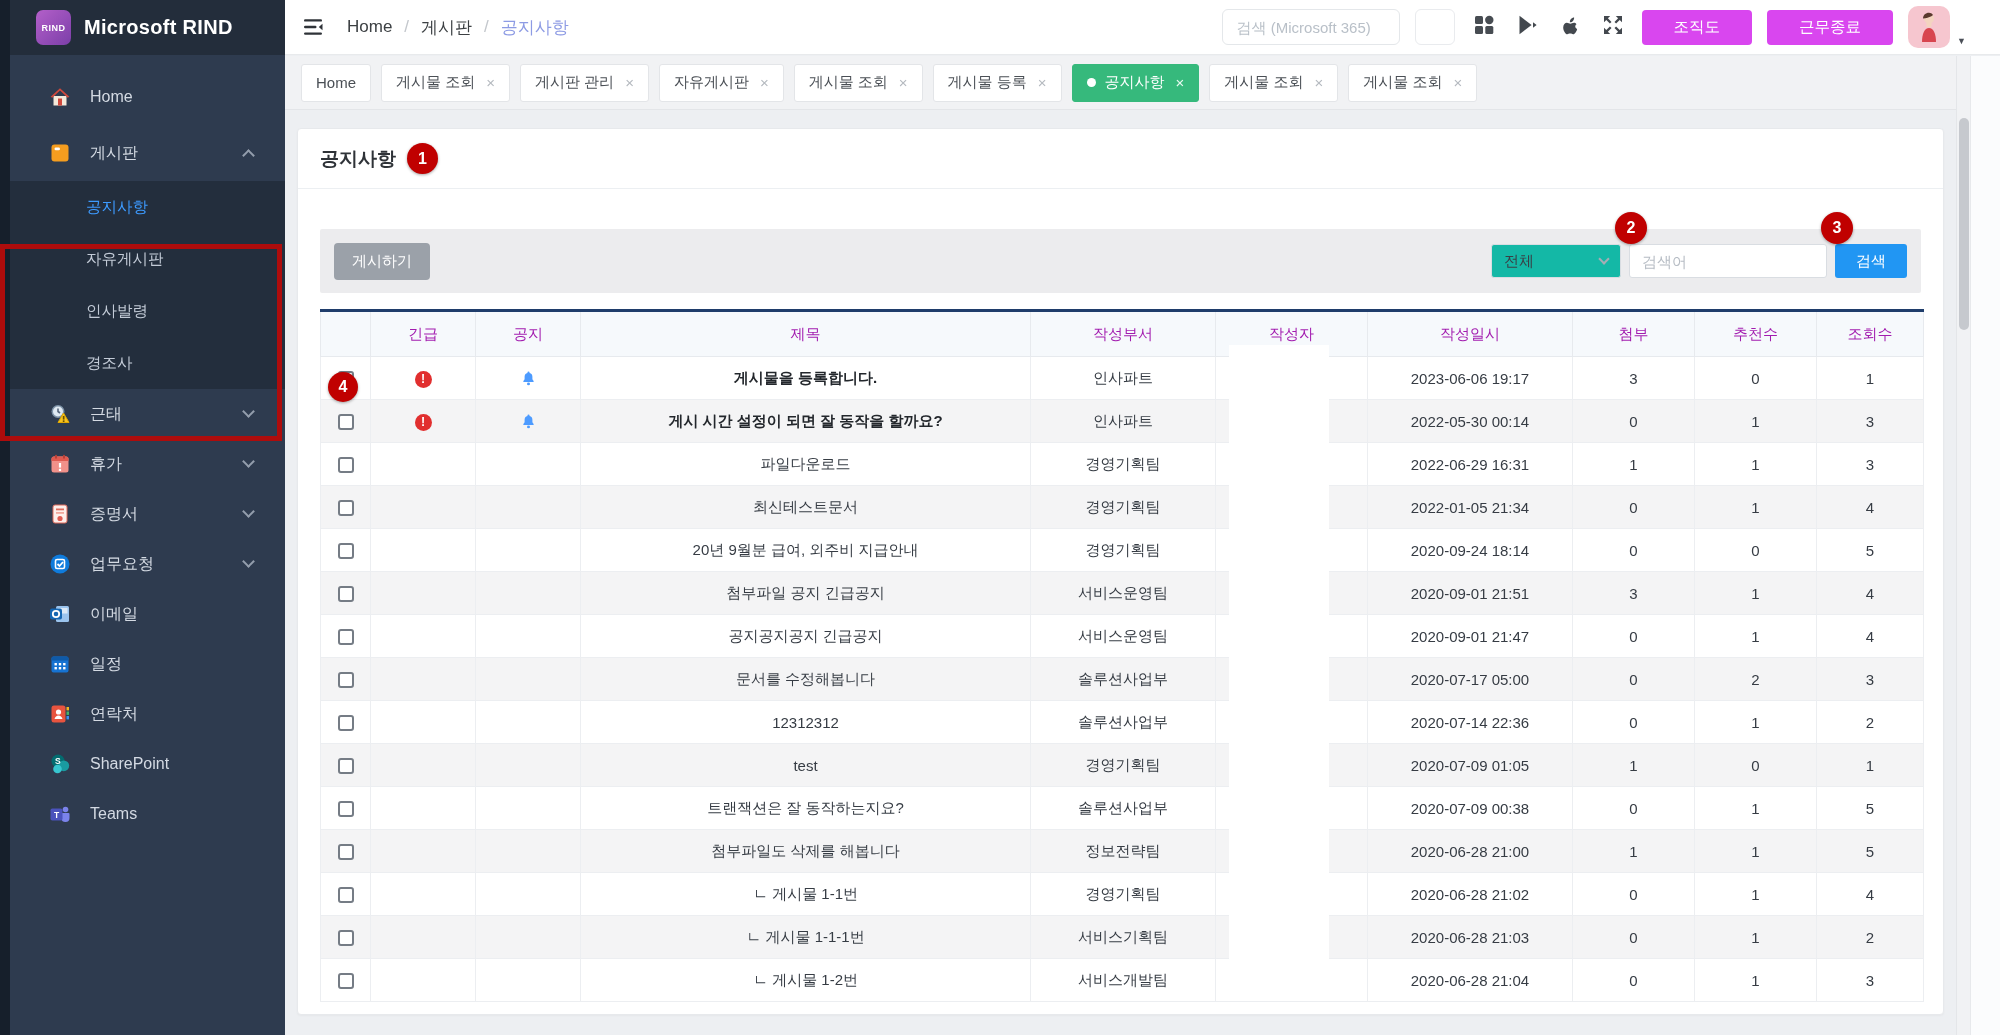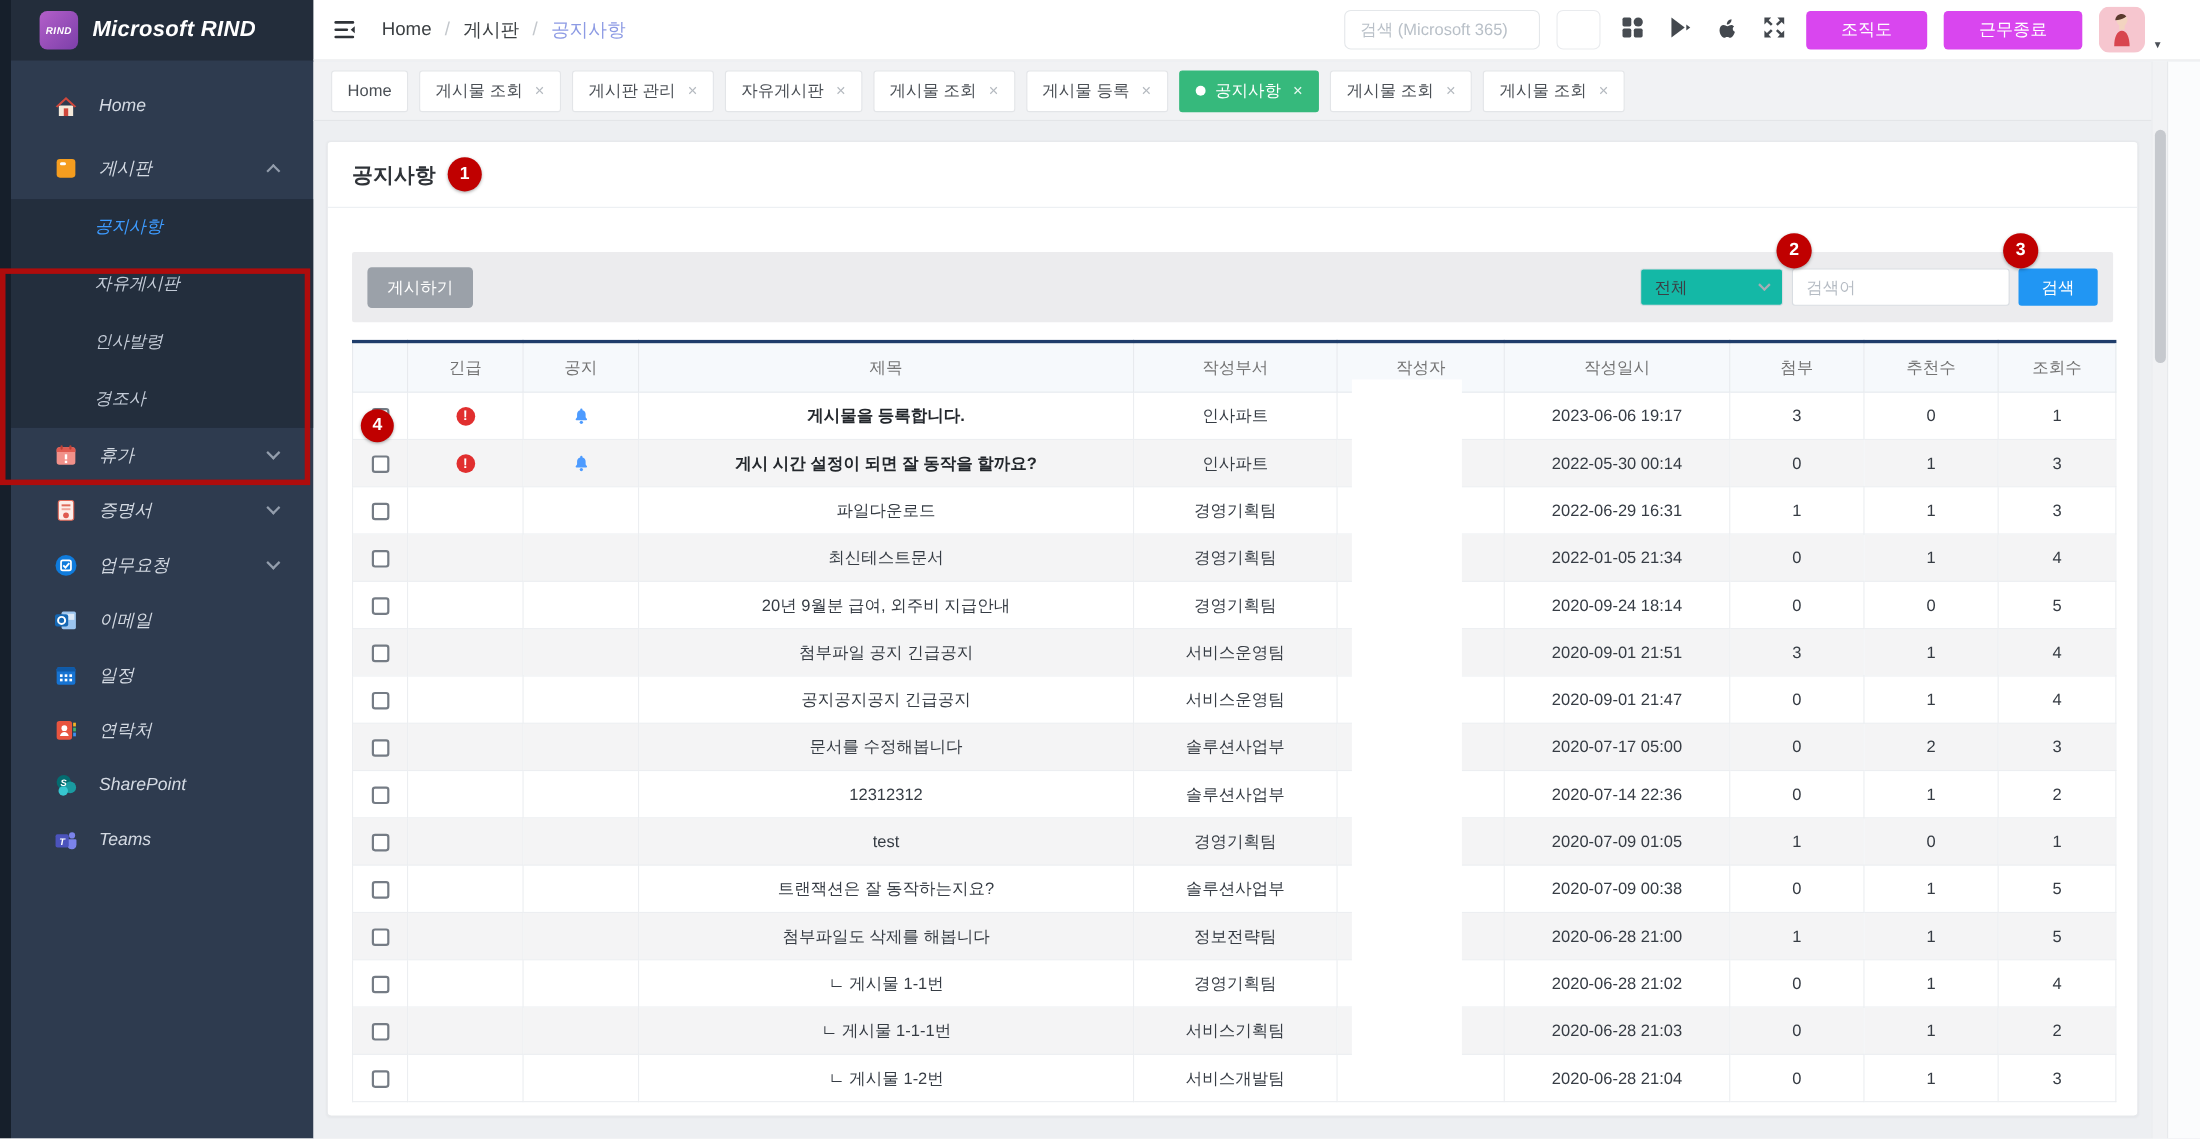--- a/index.html
+++ b/index.html
@@ -4,21 +4,21 @@
 <style>
   * { margin:0; padding:0; box-sizing:border-box; }
   html,body { width:2000px; height:1035px; overflow:hidden; background:#edeff2;
     font-family:"Liberation Sans","DejaVu Sans",sans-serif; }
   body { position:relative; }
 
   
   .edge-strip { position:absolute; left:0; top:0; width:10px; height:1035px; background:#161f2b; }
 
   
-  .sidebar { position:absolute; left:10px; top:0; width:275px; height:1035px; background:#2e3b4f;font-style:italic; }
+  .sidebar { position:absolute; left:10px; top:0; width:275px; height:1035px; background:#2e3b4f; }
   .logo-row { height:55px; background:#232d3b; display:flex; align-items:center; padding-left:26px; gap:13px; }
   .logo-badge { width:35px; height:35px; border-radius:7px; background:linear-gradient(135deg,#b35fc9,#7c3fa9);
     color:#fff; font-size:9px; font-weight:bold; display:flex; align-items:center; justify-content:center; letter-spacing:.5px; }
   .logo-title { color:#fff; font-size:20px; font-weight:bold; letter-spacing:.3px; }
   .side-nav { padding-top:14px; }
   .side-item { height:50px; display:flex; align-items:center; padding:0 32px 0 38px; cursor:pointer; }
   .side-item.tall { height:56px; }
   .side-ic { width:24px; height:24px; margin-right:18px; flex:0 0 24px; }
   .side-ic svg { width:24px; height:24px; display:block; }
   .side-label { font-size:16px; color:#d4dae3; flex:1; }
@@ -81,21 +81,21 @@
   .kw-input { width:198px; height:34px; border:1px solid #d9dde2; border-radius:3px; padding:0 12px;
     font-size:15px; color:#444; outline:none; background:#fff; }
   .kw-input::placeholder { color:#b6bcc4; }
   .search-btn { width:72px; height:34px; background:#2196f3; color:#fff; border:none; border-radius:3px;
     font-size:15px; cursor:pointer; font-family:inherit; }
 
   
   .table-wrap { margin:16px 22px 0; }
   table { border-collapse:collapse; table-layout:fixed; width:1603px; border-top:3px solid #1f3d6b; font-size:15px; }
   thead th { height:46px; background:#f6f9fc; border:1px solid #e7eaee; border-top:none;
-    font-weight:normal; color:#737373; font-size:15px; }
+    font-weight:normal; color:#a21caf; font-size:15px; }
   tbody td { height:43px; border:1px solid #eceef1; text-align:center; color:#363c44;
     overflow:hidden; white-space:nowrap; }
   tbody tr.stripe td { background:#f4f4f5; }
   td.bold { font-weight:bold; color:#23272c; }
   .cb { display:inline-block; width:16px; height:16px; border:2px solid #757c85; border-radius:3px;
     background:#fff; vertical-align:middle; cursor:pointer; }
   .urgent { display:inline-block; width:17px; height:17px; border-radius:50%; background:#e12f2f;
     color:#fff; font-size:12.5px; font-weight:bold; line-height:17px; }
   .bell svg { width:17px; height:17px; vertical-align:middle; }
   .redact { position:absolute; left:931px; top:216px; width:100px; height:643px; background:#fff; }
@@ -146,20 +146,34 @@
           </svg>
         </span>
         <span class="side-label">게시판</span>
         <span class="chev up"></span>
       </div>
       <div class="side-sub">
         <div class="side-sub-item active">공지사항</div>
         <div class="side-sub-item">자유게시판</div>
         <div class="side-sub-item">인사발령</div>
         <div class="side-sub-item">경조사</div>
+      </div>
+      <div class="side-item">
+        <span class="side-ic">
+          <svg viewBox="0 0 24 24">
+            <circle cx="10" cy="9.5" r="6.5" fill="#7e93a8"></circle>
+            <circle cx="10" cy="9.5" r="5" fill="#dfe9f2"></circle>
+            <path d="M10 6.5v3l2 1.5" stroke="#55657a" stroke-width="1.6" fill="none"></path>
+            <path d="M15.5 11 21 20.5H10z" fill="#f7c21e" stroke="#e0a800"></path>
+            <rect x="14.8" y="14" width="1.7" height="3.6" fill="#6b5200"></rect>
+            <rect x="14.8" y="18.3" width="1.7" height="1.7" fill="#6b5200"></rect>
+          </svg>
+        </span>
+        <span class="side-label">근태</span>
+        <span class="chev down"></span>
       </div>
       <div class="side-item">
         <span class="side-ic">
           <svg viewBox="0 0 24 24">
             <rect x="3.5" y="4.5" width="17" height="16" rx="2.5" fill="#f2918a"></rect>
             <path d="M3.5 7a2.5 2.5 0 0 1 2.5-2.5h12A2.5 2.5 0 0 1 20.5 7v2h-17z" fill="#e05a50"></path>
             <rect x="7" y="2.8" width="2" height="4" rx="1" fill="#b94036"></rect>
             <rect x="15" y="2.8" width="2" height="4" rx="1" fill="#b94036"></rect>
             <rect x="10.9" y="11" width="2.2" height="4.6" fill="#fff"></rect>
             <rect x="10.9" y="16.8" width="2.2" height="2.2" fill="#fff"></rect>

